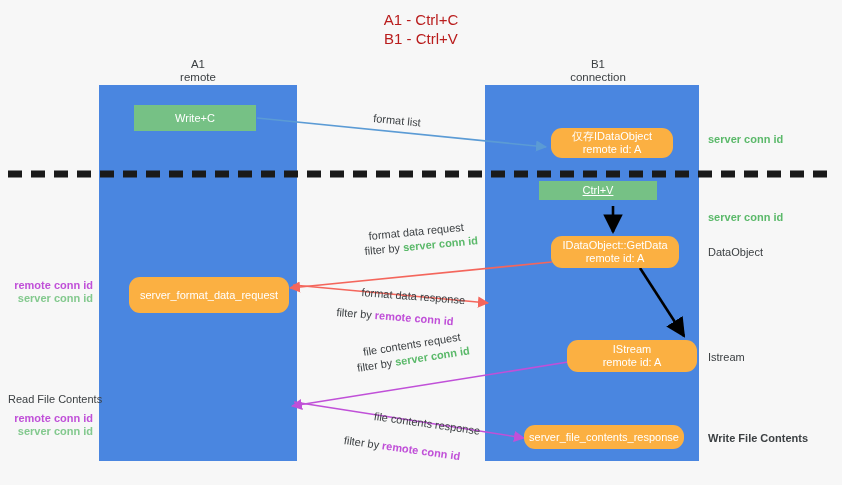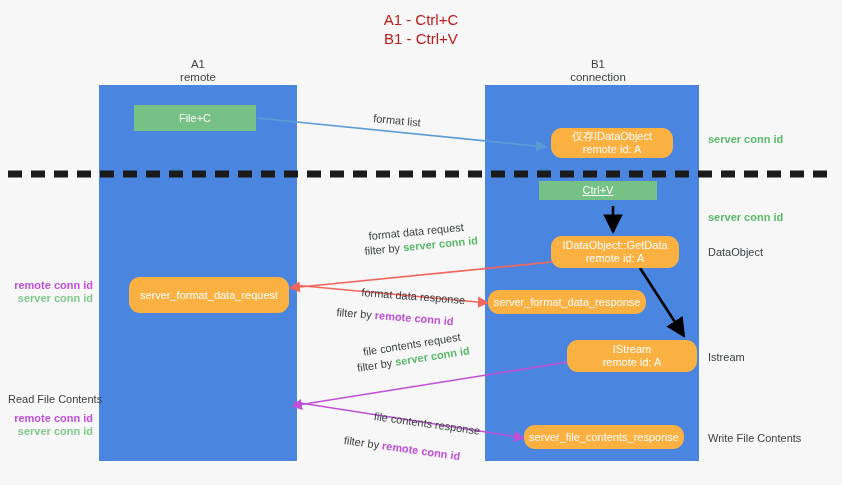--- a/index.html
+++ b/index.html
@@ -106,21 +106,21 @@
     <path d="M552,262 L290,288" stroke="#f4665c" stroke-width="1.6" fill="none" marker-end="url(#ah-red)"></path>
 
     <path d="M293,285 L488,303" stroke="#f4665c" stroke-width="1.6" fill="none" marker-end="url(#ah-red)"></path>
 
     <path d="M568,362 L292,406" stroke="#c050d8" stroke-width="1.6" fill="none" marker-end="url(#ah-mag)"></path>
 
     <path d="M294,402 L524,438" stroke="#c050d8" stroke-width="1.6" fill="none" marker-end="url(#ah-mag)"></path>
   </svg>
 
   <div class="box green" style="left:134px;top:105px;width:122px;height:26px;">
-    <div>File+C</div>
+    <div>Write+C</div>
   </div>
 
   <div class="box orange" style="left:551px;top:128px;width:122px;height:30px;">
     <div>仅存IDataObject</div>
     <div class="l2">remote id: A</div>
   </div>
 
   <div class="box green" style="left:539px;top:181px;width:118px;height:19px;text-decoration:underline;">
     <div>Ctrl+V</div>
   </div>
@@ -132,23 +132,20 @@
 
   <div class="box orange" style="left:567px;top:340px;width:130px;height:32px;">
     <div>IStream</div>
     <div class="l2">remote id: A</div>
   </div>
 
   <div class="box orange" style="left:129px;top:277px;width:160px;height:36px;">
     <div>server_format_data_request</div>
   </div>
 
-  <div class="box orange" style="left:488px;top:290px;width:158px;height:24px;">
-    <div>server_format_data_response</div>
-  </div>
 
 
   <div class="box orange" style="left:524px;top:425px;width:160px;height:24px;">
     <div>server_file_contents_response</div>
   </div>
 
   <div class="lbl dark rot" style="left:374px;top:111px;transform:rotate(5.5deg);">format list</div>
 
   <div class="lbl dark rot" style="left:368px;top:229px;transform:rotate(-5.5deg);">format data request</div>
   <div class="mix rot" style="left:364px;top:244px;transform:rotate(-5.5deg);">
@@ -167,21 +164,21 @@
 
   <div class="lbl dark rot" style="left:375px;top:409px;transform:rotate(8deg);">file contents response</div>
   <div class="mix rot" style="left:345px;top:433px;transform:rotate(8deg);">
     <span>filter by </span><b class="m">remote conn id</b>
   </div>
 
   <div class="lbl green" style="left:708px;top:132px;">server conn id</div>
   <div class="lbl green" style="left:708px;top:210px;">server conn id</div>
   <div class="lbl dark" style="left:708px;top:245px;">DataObject</div>
   <div class="lbl dark" style="left:708px;top:350px;">Istream</div>
-  <div class="lbl dark" style="left:708px;top:431px;">Write File Contents</div>
+  <div class="lbl dark" style="left:708px;top:431px;font-weight:bold;">Write File Contents</div>
 
   <div class="pair" style="left:0px;top:279px;width:93px;">
     <div class="m">remote conn id</div>
     <div class="g">server conn id</div>
   </div>
 
   <div class="lbl dark" style="left:8px;top:392px;">Read File Contents</div>
 
   <div class="pair" style="left:0px;top:412px;width:93px;">
     <div class="m">remote conn id</div>

